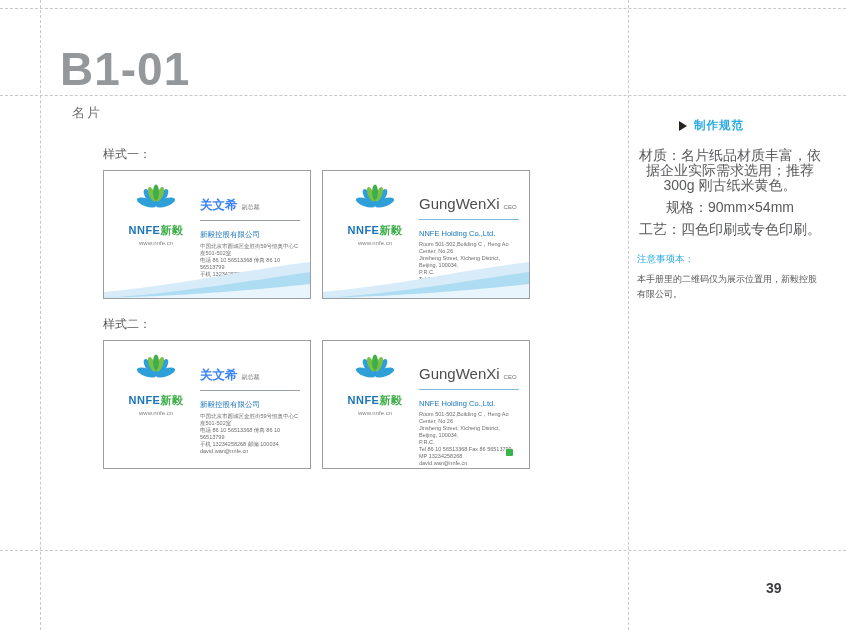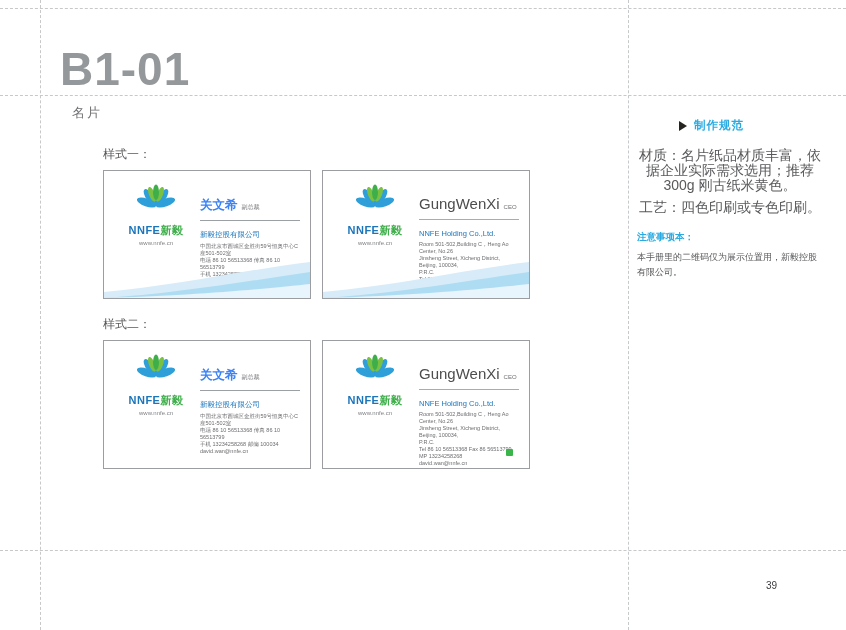--- a/index.html
+++ b/index.html
@@ -37,24 +37,24 @@
   .addr{margin-top:3px;font-size:5.5px;line-height:7px;color:#6d6e71;}
   .swoosh{position:absolute;left:0;bottom:0;width:100%;height:40px;display:block;}
   .qr-dot{position:absolute;right:16px;bottom:12px;width:7px;height:7px;background:#39b54a;border-radius:1px;}
 
   
   .sidebar{position:absolute;left:637px;top:118px;width:186px;}
   .sidebar-heading{display:flex;align-items:center;gap:7px;margin-bottom:15px;padding-left:42px;}
   .tri{width:0;height:0;border-left:8px solid #26241f;border-top:5px solid transparent;border-bottom:5px solid transparent;}
   .sidebar-heading-text{font-size:11.5px;font-weight:bold;color:#29abe2;letter-spacing:1px;}
   .sidebar p{margin:0 0 7px;font-size:14px;line-height:15px;color:#58595b;text-align:center;}
-  .note-heading{font-size:9.5px;font-weight:bold;color:#29abe2;margin:16px 0 6px;}
+  .note-heading{font-size:9.5px;font-weight:normal;color:#29abe2;margin:16px 0 6px;}
   .note-text{font-size:9px;line-height:15px;color:#58595b;}
 
-  .page-number{position:absolute;left:766px;top:580px;font-size:10px;font-weight:normal;color:#3d3d3f;}
+  .page-number{position:absolute;left:766px;top:580px;font-size:14px;font-weight:bold;color:#3d3d3f;}
 </style>
 </head>
 <body>
 
 <div class="dash-h" style="top:8px"></div>
 <div class="dash-h" style="top:95px"></div>
 <div class="dash-h" style="top:550px"></div>
 <div class="dash-v" style="left:40px"></div>
 <div class="dash-v" style="left:628px"></div>
 
@@ -186,18 +186,19 @@
   </div>
   <div class="qr-dot"></div>
 </div>
 
 <div class="sidebar">
   <div class="sidebar-heading">
     <span class="tri"></span>
     <span class="sidebar-heading-text">制作规范</span>
   </div>
   <p>材质：名片纸品材质丰富，依据企业实际需求选用；推荐 300g 刚古纸米黄色。</p>
+  <p>规格：90mm×54mm</p>
   <p>工艺：四色印刷或专色印刷。</p>
   <div class="note-heading">注意事项本：</div>
   <div class="note-text">本手册里的二维码仅为展示位置用，新毅控股有限公司。</div>
 </div>
 
 <div class="page-number">39</div>
 
 </body></html>

